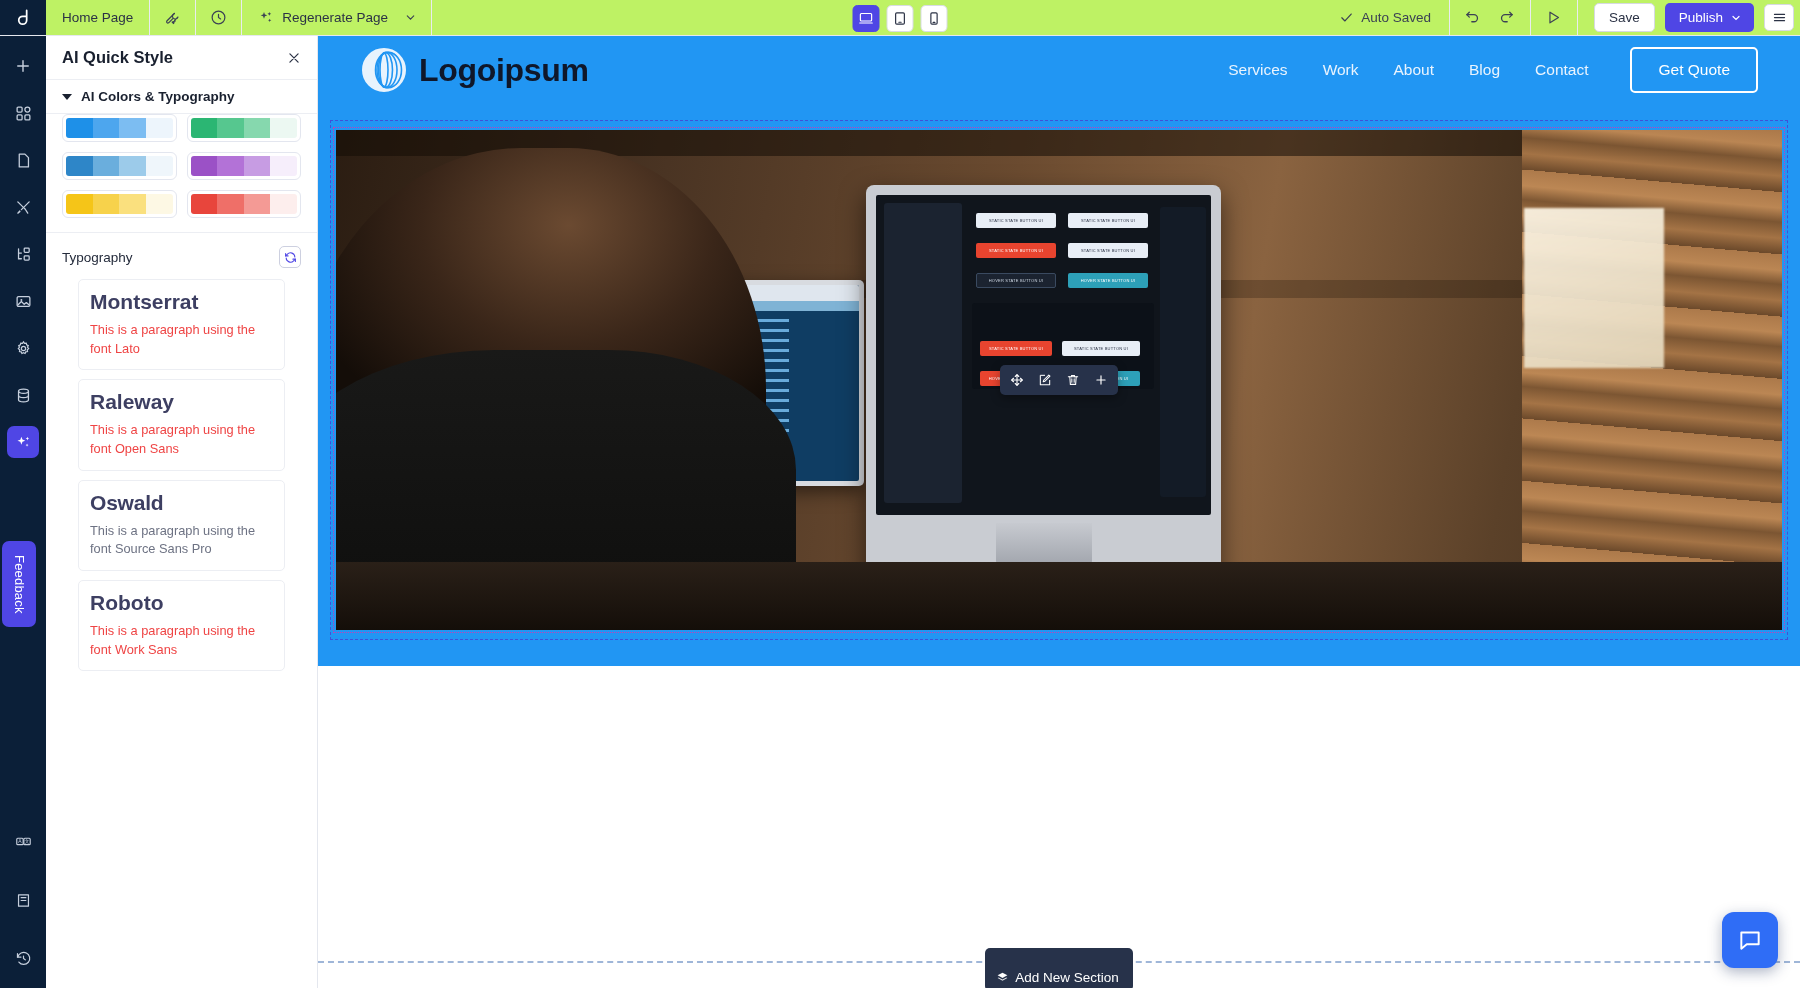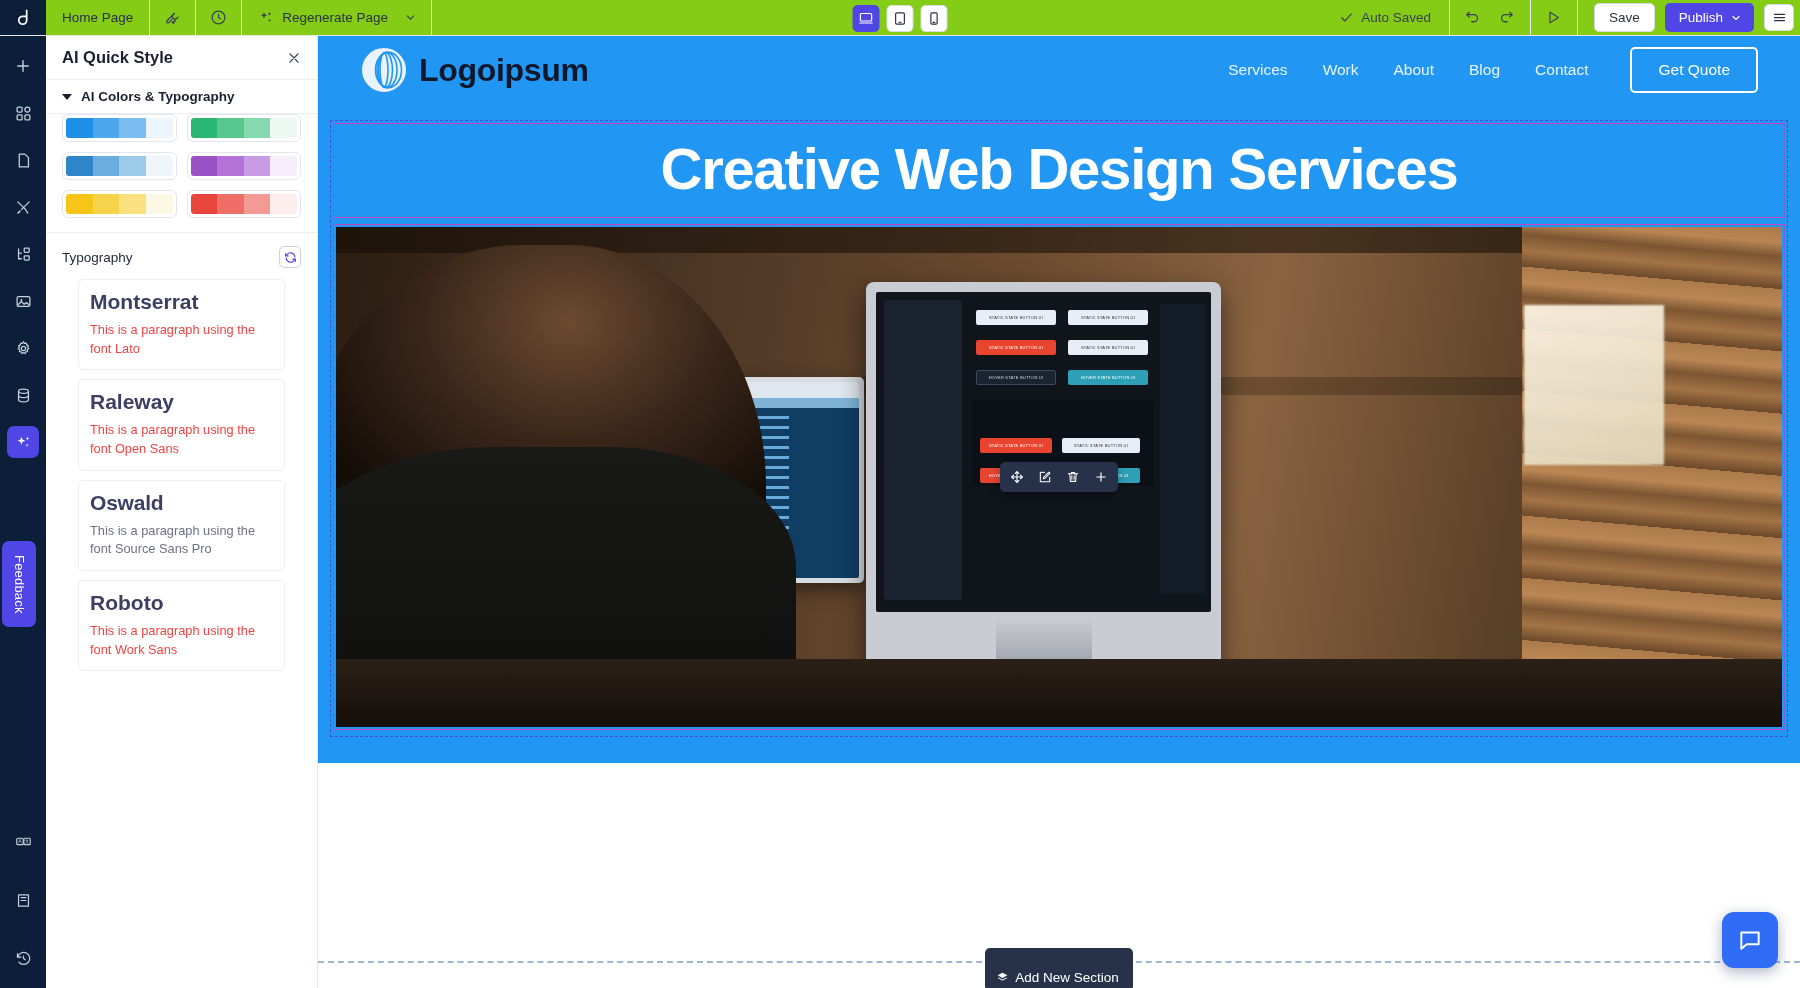--- a/index.html
+++ b/index.html
@@ -5,21 +5,21 @@
   * { box-sizing: border-box; margin: 0; padding: 0; }
   html, body {
     width: 1800px; height: 988px;
     font-family: "Liberation Sans", sans-serif;
     background: #ffffff; overflow: hidden;
   }
   .app { position: relative; width: 1800px; height: 988px; display: flex; flex-direction: column; }
 
   
   .topbar {
-    height: 36px; min-height: 36px; background: #84cc16;
+    height: 36px; min-height: 36px; background: #bef264;
     border-bottom: 1px solid #e6e8ee;
     display: flex; align-items: stretch; position: relative; z-index: 40;
   }
   .brand-badge {
     width: 46px; background: #0b1f38; color: #fff;
     display: flex; align-items: center; justify-content: center;
     font-size: 17px; font-weight: 700; flex: 0 0 46px;
   }
   .tb-cell {
     display: flex; align-items: center; justify-content: center;
@@ -599,23 +599,20 @@
                 <div class="nav-link">Work</div>
                 <div class="nav-link">About</div>
                 <div class="nav-link">Blog</div>
                 <div class="nav-link">Contact</div>
               </div>
 
             <button class="btn-quote">Get Quote</button>
           </div>
 
           <div class="section-sel">
-            <div class="hero-title-box">
-              <div class="hero-title">Creative Web Design Services</div>
-            </div>
 
             <div class="hero-img-box">
               <div class="hero-img">
                 <div class="ph ph-wood"></div>
                 <div class="ph ph-beam" style="top:0;"></div>
                 <div class="ph ph-beam" style="top:150px;height:18px;opacity:.45;"></div>
                 <div class="ph ph-slats"></div>
                 <div class="ph ph-window"></div>
 
                 <div class="ph mon-left">

